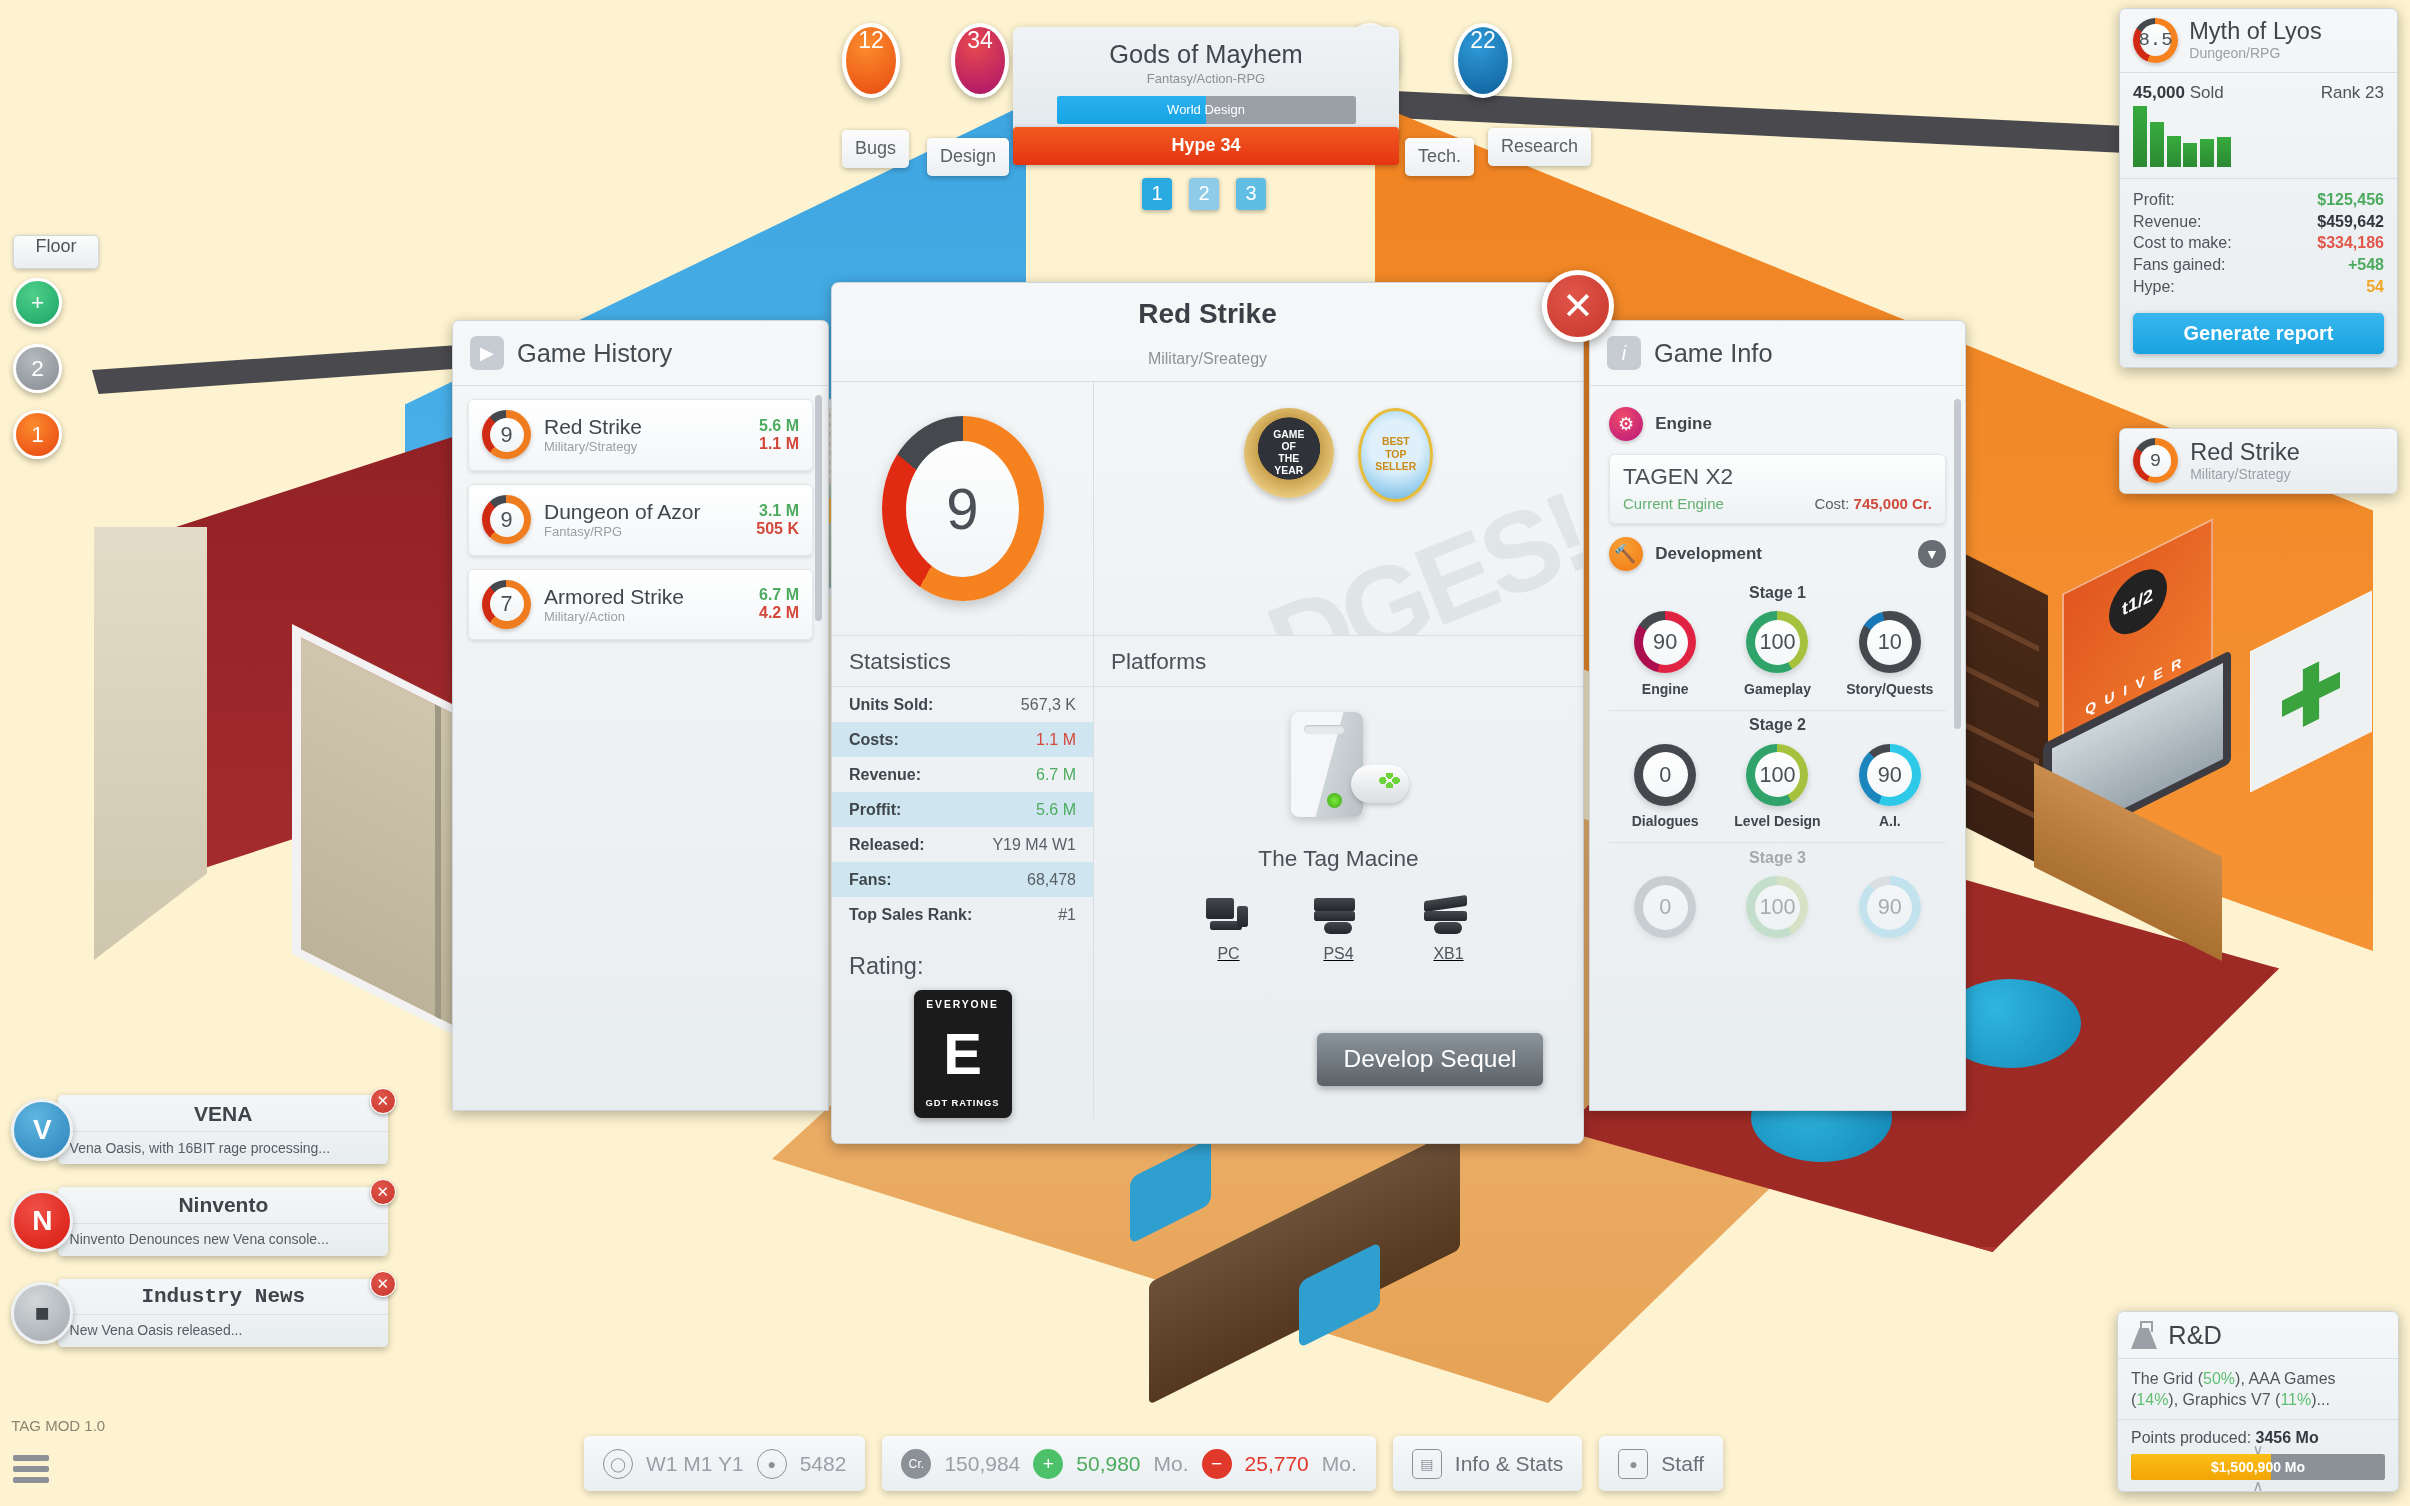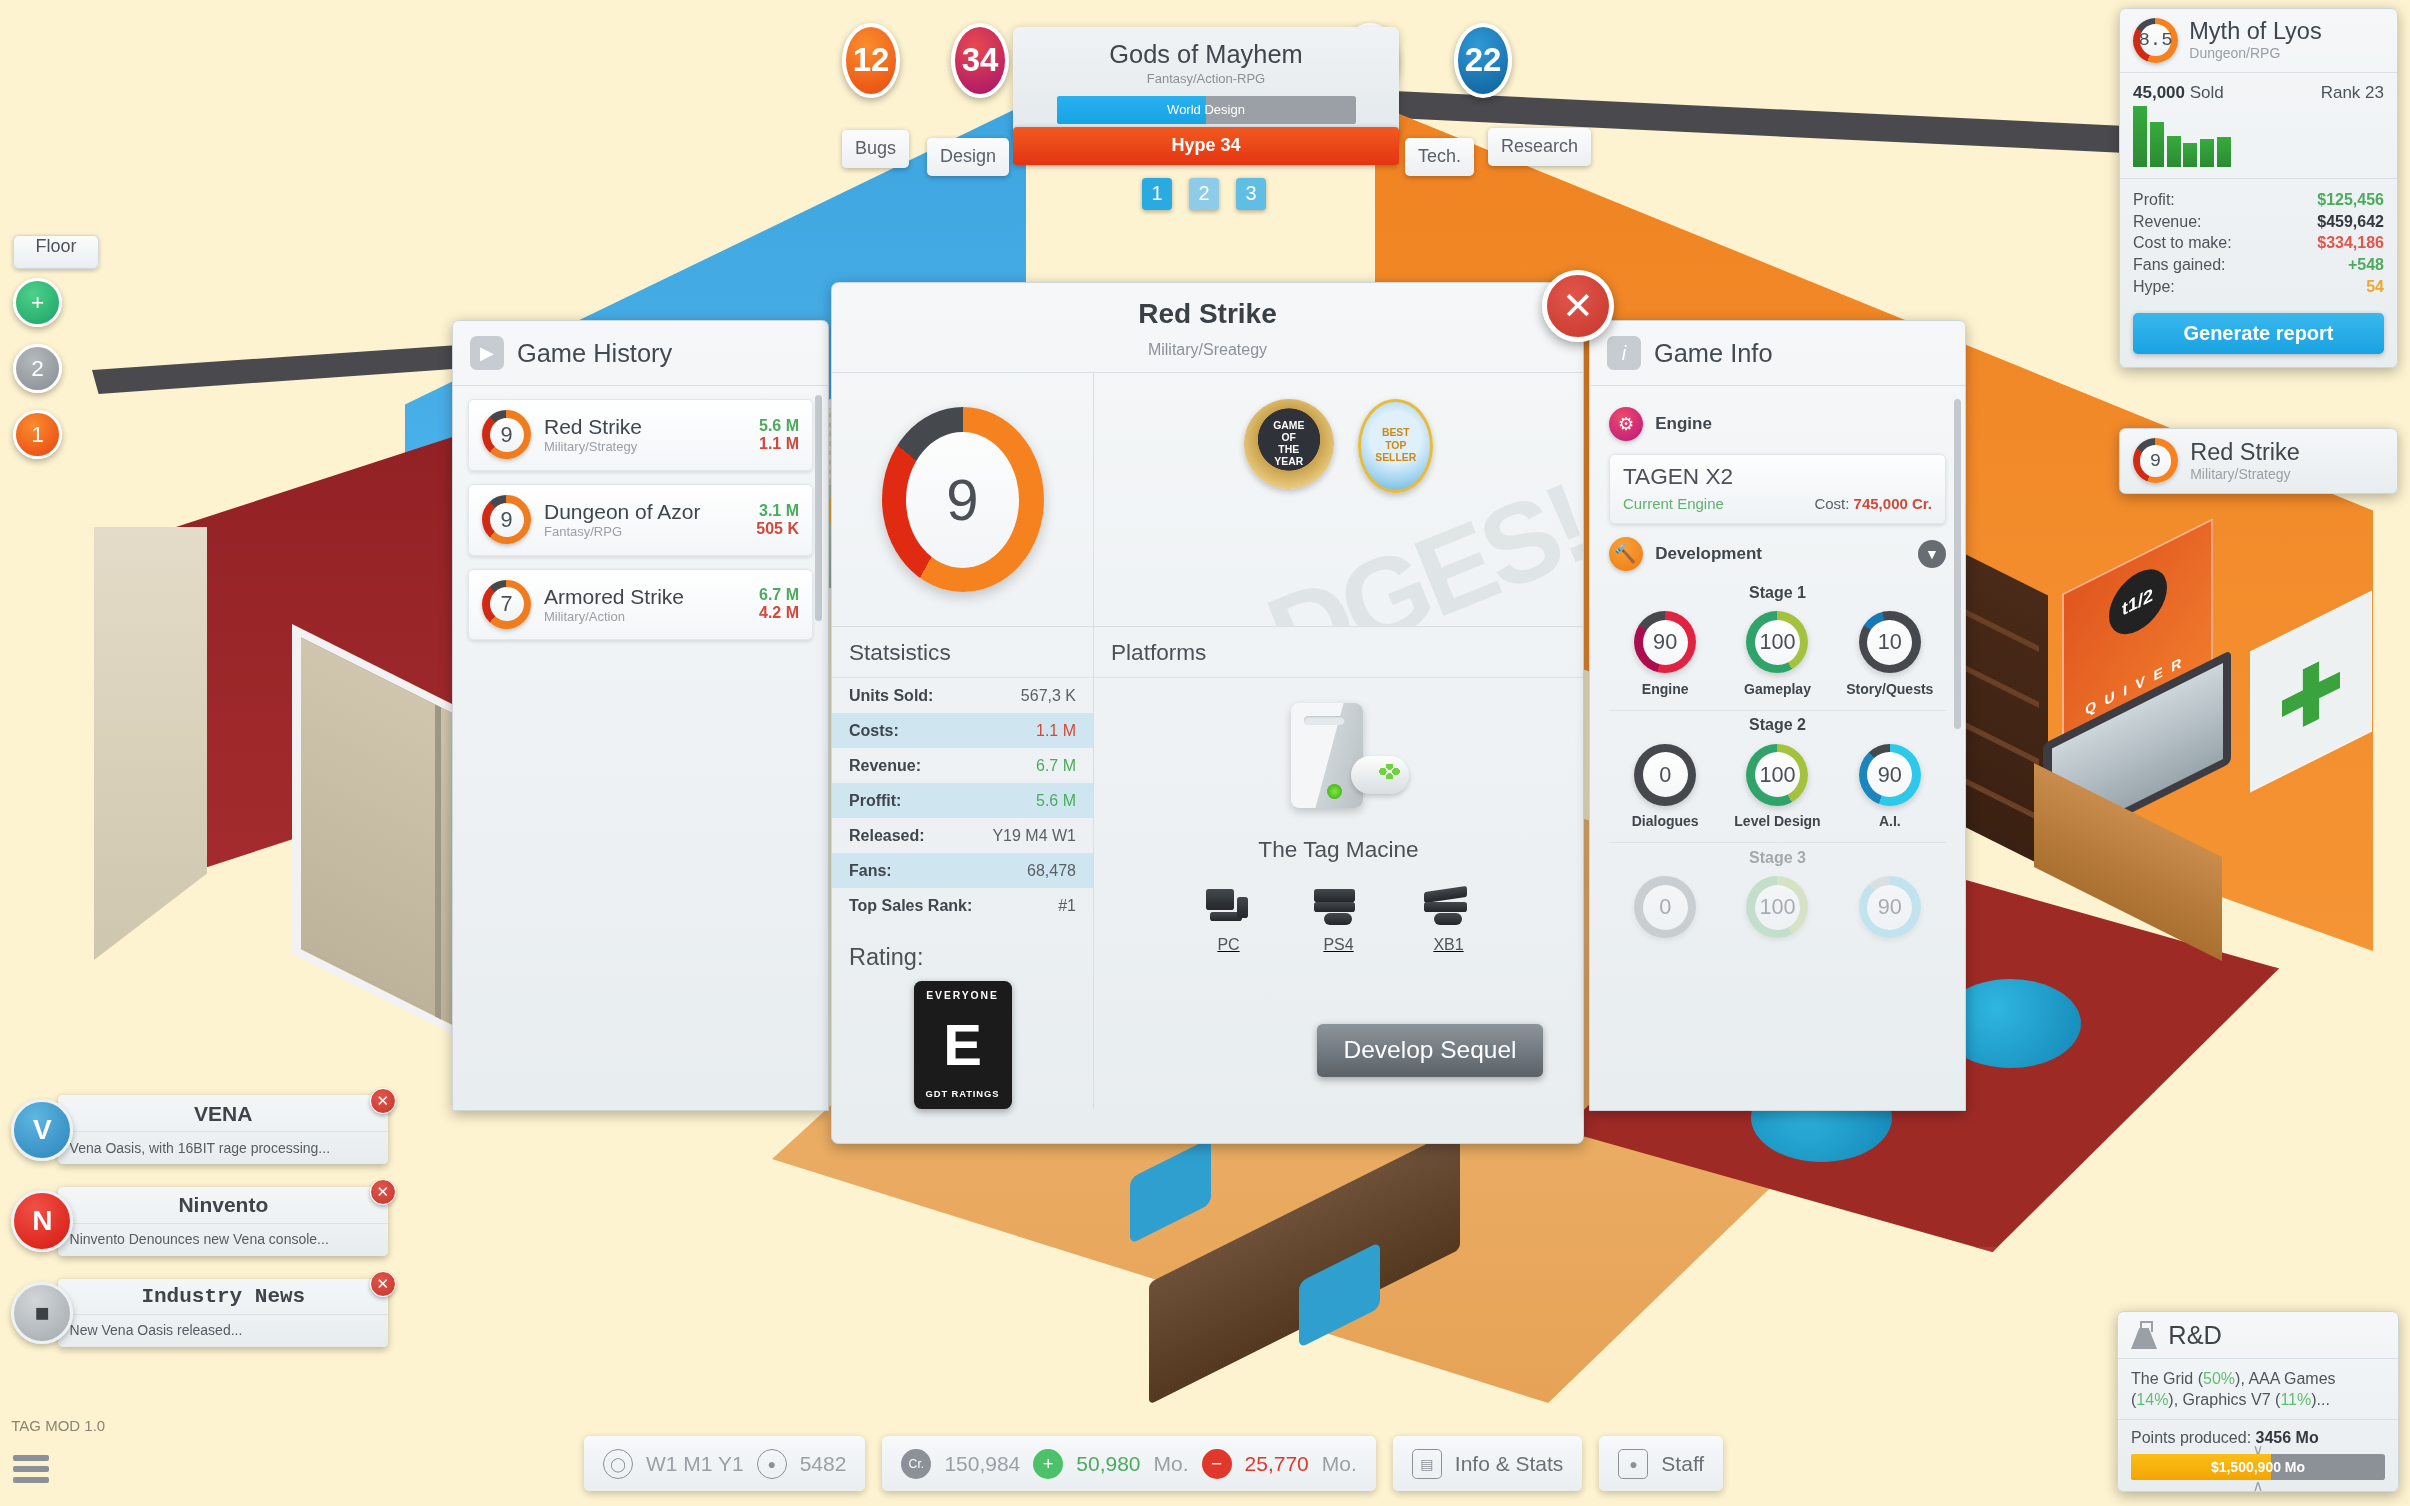--- a/index.html
+++ b/index.html
@@ -159,21 +159,21 @@
   .hudBar{
     position:relative;margin:9.4px auto 0;width:299px;height:28px;
     background:#9aa0a5;border-radius:2.8px;overflow:hidden;
   }
   .hudBarFill{position:absolute;left:0;top:0;height:100%;background:linear-gradient(#29b1ef,#17a3e3);}
   .hudBarTxt{position:absolute;inset:0;display:flex;align-items:center;justify-content:center;
     color:#fff;font-size:13px;}
   .hudOval{
     position:absolute;width:58px;height:75px;border-radius:50%;
     border:4.7px solid #fff;box-shadow:0 2.8px 7.5px rgba(0,0,0,.3);
-    display:flex;align-items:center;justify-content:center;color:#fff;font-size:33px;font-weight:bold;
+    display:flex;justify-content:center;color:#fff;font-size:23px;
   }
   .hudChip{
     position:absolute;height:38px;padding:0 13px;display:flex;align-items:center;
     font-size:18px;color:#5b6167;
     background:linear-gradient(#fcfcfd,#eceff1);
     border-radius:4.7px;box-shadow:0 1.9px 5.6px rgba(0,0,0,.25);
   }
   .hypeBar{
     position:absolute;left:184px;top:121px;width:386px;height:38px;
     background:linear-gradient(#f25a20,#e43412);border-radius:3.8px;
@@ -233,21 +233,21 @@
   .ghProfit{font-size:16px;color:#4cab5e;font-weight:bold;}
   .ghCost{font-size:16px;color:#d4483c;font-weight:bold;}
   .vscroll{
     position:absolute;right:5.6px;top:9.4px;width:7.5px;border-radius:3.8px;background:#c3c9ce;
   }
 
   
   #report{position:absolute;left:831px;top:282px;width:753px;height:862px;border-radius:7.5px;}
   .rpHead{padding:15px 0 13px;text-align:center;border-bottom:0.9px solid #d8dee2;}
   .rpTitle{font-size:28px;font-weight:bold;color:#3a4046;}
-  .rpSub{font-size:16px;color:#8d9298;margin-top:11px;}
+  .rpSub{font-size:16px;color:#8d9298;margin-top:20px;}
   .rpTop{display:flex;height:254px;border-bottom:0.9px solid #d8dee2;position:relative;overflow:hidden;}
   .rpTopL{width:262px;border-right:0.9px solid #d8dee2;display:flex;align-items:center;justify-content:center;}
   .rpTopR{flex:1;display:flex;align-items:flex-start;justify-content:center;padding-top:26px;gap:24.5px;position:relative;}
   .bigRing{
     width:162px;height:185px;border-radius:50%;position:relative;
     background:conic-gradient(#f5821f 0 58%, #e02b12 58% 86%, #45484c 86% 100%);
     box-shadow:0 4.7px 13px rgba(0,0,0,.2);
   }
   .bigRing:after{content:"";position:absolute;inset:24.5px;border-radius:50%;background:linear-gradient(#fdfdfd,#f2f5f7);}
   .bigRing span{position:absolute;inset:0;display:flex;align-items:center;justify-content:center;

